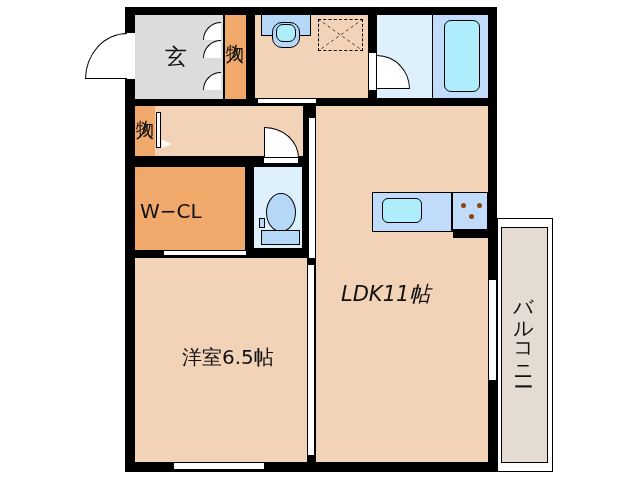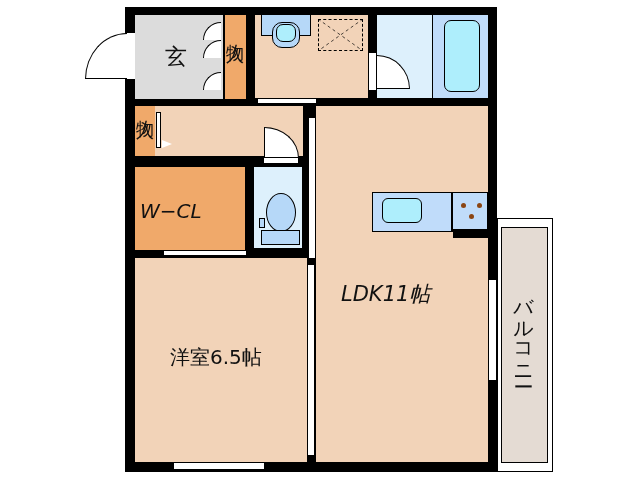--- a/index.html
+++ b/index.html
@@ -59,30 +59,30 @@
 
 <div class="abs floor-orange" style="left:135px;top:106px;width:20px;height:50px;"></div>
 <div class="abs label vtext" style="left:134px;top:106px;font-size:18px;line-height:22px;">物入</div>
 <div class="abs" style="left:156px;top:112px;width:5px;height:36px;background:#fff;border:1px solid #000;"></div>
 <div class="abs" style="left:162px;top:140px;width:0;height:0;border-top:4px solid transparent;border-bottom:4px solid transparent;border-left:10px solid #fff;"></div>
 
 <div class="abs" style="left:264px;top:127px;width:35px;height:31px;background:#fff;border:1px solid #000;border-top-right-radius:35px 31px;border-bottom:none;"></div>
 <div class="abs" style="left:263px;top:157px;width:36px;height:7px;background:#fff;border:1px solid #000;"></div>
 
 <div class="abs floor-orange" style="left:135px;top:167px;width:110px;height:83px;"></div>
-<div class="abs label" style="left:140px;top:199px;font-size:20px;font-style:italic;">W−CL</div>
+<div class="abs label" style="left:140px;top:199px;font-size:20px;">W−CL</div>
 <div class="abs winH" style="left:164px;top:250px;width:82px;height:6px;"></div>
 
 <div class="abs floor-lightblue" style="left:254px;top:167px;width:48px;height:81px;"></div>
 <div class="abs" style="left:266px;top:193px;width:30px;height:39px;background:#b6d8f8;border:1px solid #000;border-radius:50%;"></div>
 <div class="abs" style="left:261px;top:230px;width:39px;height:15px;background:#b6d8f8;border:1px solid #000;"></div>
 <div class="abs" style="left:259px;top:218px;width:6px;height:10px;background:#b6d8f8;border:1px solid #000;"></div>
 
 <div class="abs floor-beige" style="left:135px;top:258px;width:172px;height:204px;"></div>
-<div class="abs label" style="left:170px;top:344px;font-size:20px;">洋室6.5帖</div>
+<div class="abs label" style="left:182px;top:344px;font-size:20px;">洋室6.5帖</div>
 
 <div class="abs winH" style="left:174px;top:462px;width:90px;height:8px;"></div>
 
 <div class="abs winV" style="left:307px;top:265px;width:8px;height:190px;"></div>
 
 <div class="abs floor-beige" style="left:316px;top:106px;width:172px;height:356px;"></div>
 <div class="abs label" style="left:341px;top:280px;font-size:21px;font-style:italic;">LDK11帖</div>
 
 <div class="abs winV" style="left:308px;top:118px;width:8px;height:140px;"></div>
 

